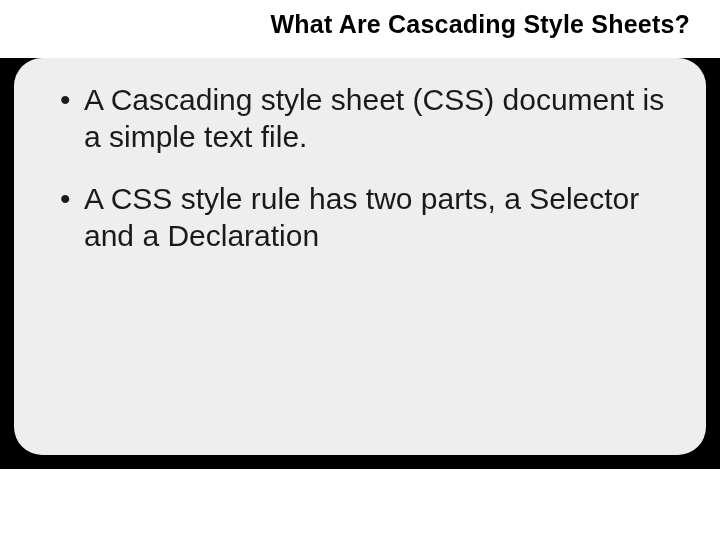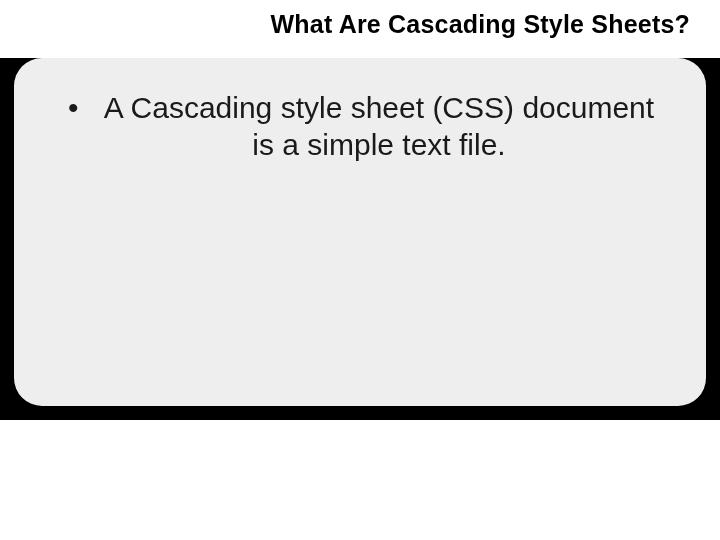--- a/index.html
+++ b/index.html
@@ -5,21 +5,21 @@
   html, body {
     margin: 0;
     padding: 0;
     width: 720px;
     height: 540px;
     overflow: hidden;
     font-family: Verdana, Geneva, sans-serif;
   }
   .slide {
     width: 720px;
-    height: 420px;
+    height: 469px;
     background: #ef4444;
     position: relative;
     box-sizing: border-box;
   }
   
   .frame {
     position: absolute;
     inset: 0;
     background: #000;
   }
@@ -48,24 +48,23 @@
     left: 14px;
     right: 14px;
     top: 58px;
     bottom: 14px;
     background: #eeeeee;
     border-radius: 28px;
     box-sizing: border-box;
     padding: 24px 32px 24px 46px;
   }
   .bullets {
-    margin: 8px;
+    margin: 0;
     padding: 0;
     list-style: none;
-    text-align: center;
   }
   .bullets li {
     position: relative;
     color: #1a1a1a;
     font-size: 30px;
     line-height: 1.22;
     margin-bottom: 26px;
     padding-left: 24px;
   }
   .bullets li::before {
@@ -85,15 +84,18 @@
 
   <div class="title-bar">
     <h1>What Are Cascading Style Sheets?</h1>
   </div>
 
   <div class="content-panel">
     <ul class="bullets">
       <li>
         <span>A Cascading style sheet (CSS) document is a simple text file.</span>
       </li>
+      <li>
+        <span>A CSS style rule has two parts, a Selector and a Declaration</span>
+      </li>
     </ul>
   </div>
 </div>
 
 </body></html>

